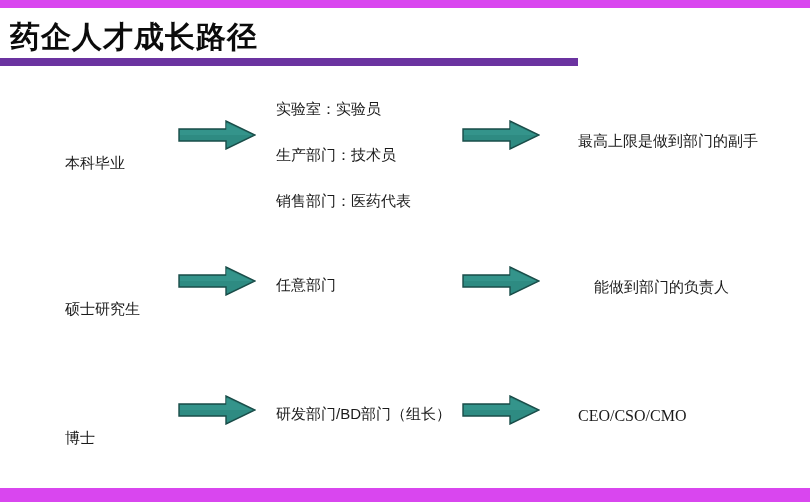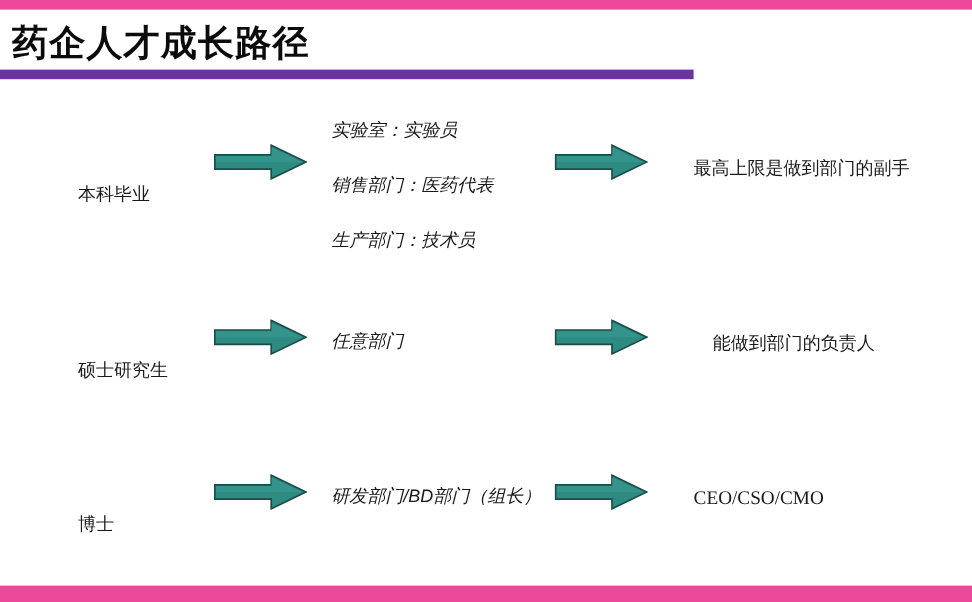--- a/index.html
+++ b/index.html
@@ -11,21 +11,21 @@
     width: 810px;
     height: 502px;
     overflow: hidden;
     font-family: "Liberation Sans", "DejaVu Sans", sans-serif;
   }
 
   #slide-frame {
     position: relative;
     width: 810px;
     height: 502px;
-    background: #ec4899;
+    background: #d946ef;
   }
 
   
   #slide-canvas {
     position: absolute;
     left: 0;
     top: 8px;
     width: 810px;
     height: 480px;
     background: #ffffff;
@@ -75,21 +75,20 @@
     width: 120px;
     margin-top: 22px;
   }
   .col-arrow1 {
     left: 178px;
     width: 80px;
   }
   .col-role {
     left: 276px;
     width: 180px;
-    font-style: italic;
   }
   .col-arrow2 {
     left: 462px;
     width: 80px;
   }
   .col-ceiling {
     left: 578px;
     width: 225px;
   }
 
@@ -162,22 +161,22 @@
 
       <div class="cell col-arrow1">
         <svg class="arrow-svg" width="78" height="30" viewBox="0 0 78 30">
           <polygon points="1,9 48,9 48,1 77,15 48,29 48,21 1,21" fill="#2e8b82" stroke="#1a4d49" stroke-width="1.4"></polygon>
           <polygon points="2,10 48,10 48,3 74,15 48,15 2,15" fill="#3a9c93" opacity="0.55"></polygon>
         </svg>
       </div>
 
       <div class="cell col-role">
         <span class="role-line">实验室：实验员</span>
+        <span class="role-line">生产部门：技术员</span>
         <span class="role-line">销售部门：医药代表</span>
-        <span class="role-line">生产部门：技术员</span>
       </div>
 
       <div class="cell col-arrow2">
         <svg class="arrow-svg" width="78" height="30" viewBox="0 0 78 30">
           <polygon points="1,9 48,9 48,1 77,15 48,29 48,21 1,21" fill="#2e8b82" stroke="#1a4d49" stroke-width="1.4"></polygon>
           <polygon points="2,10 48,10 48,3 74,15 48,15 2,15" fill="#3a9c93" opacity="0.55"></polygon>
         </svg>
       </div>
 
       <div class="cell col-ceiling">

